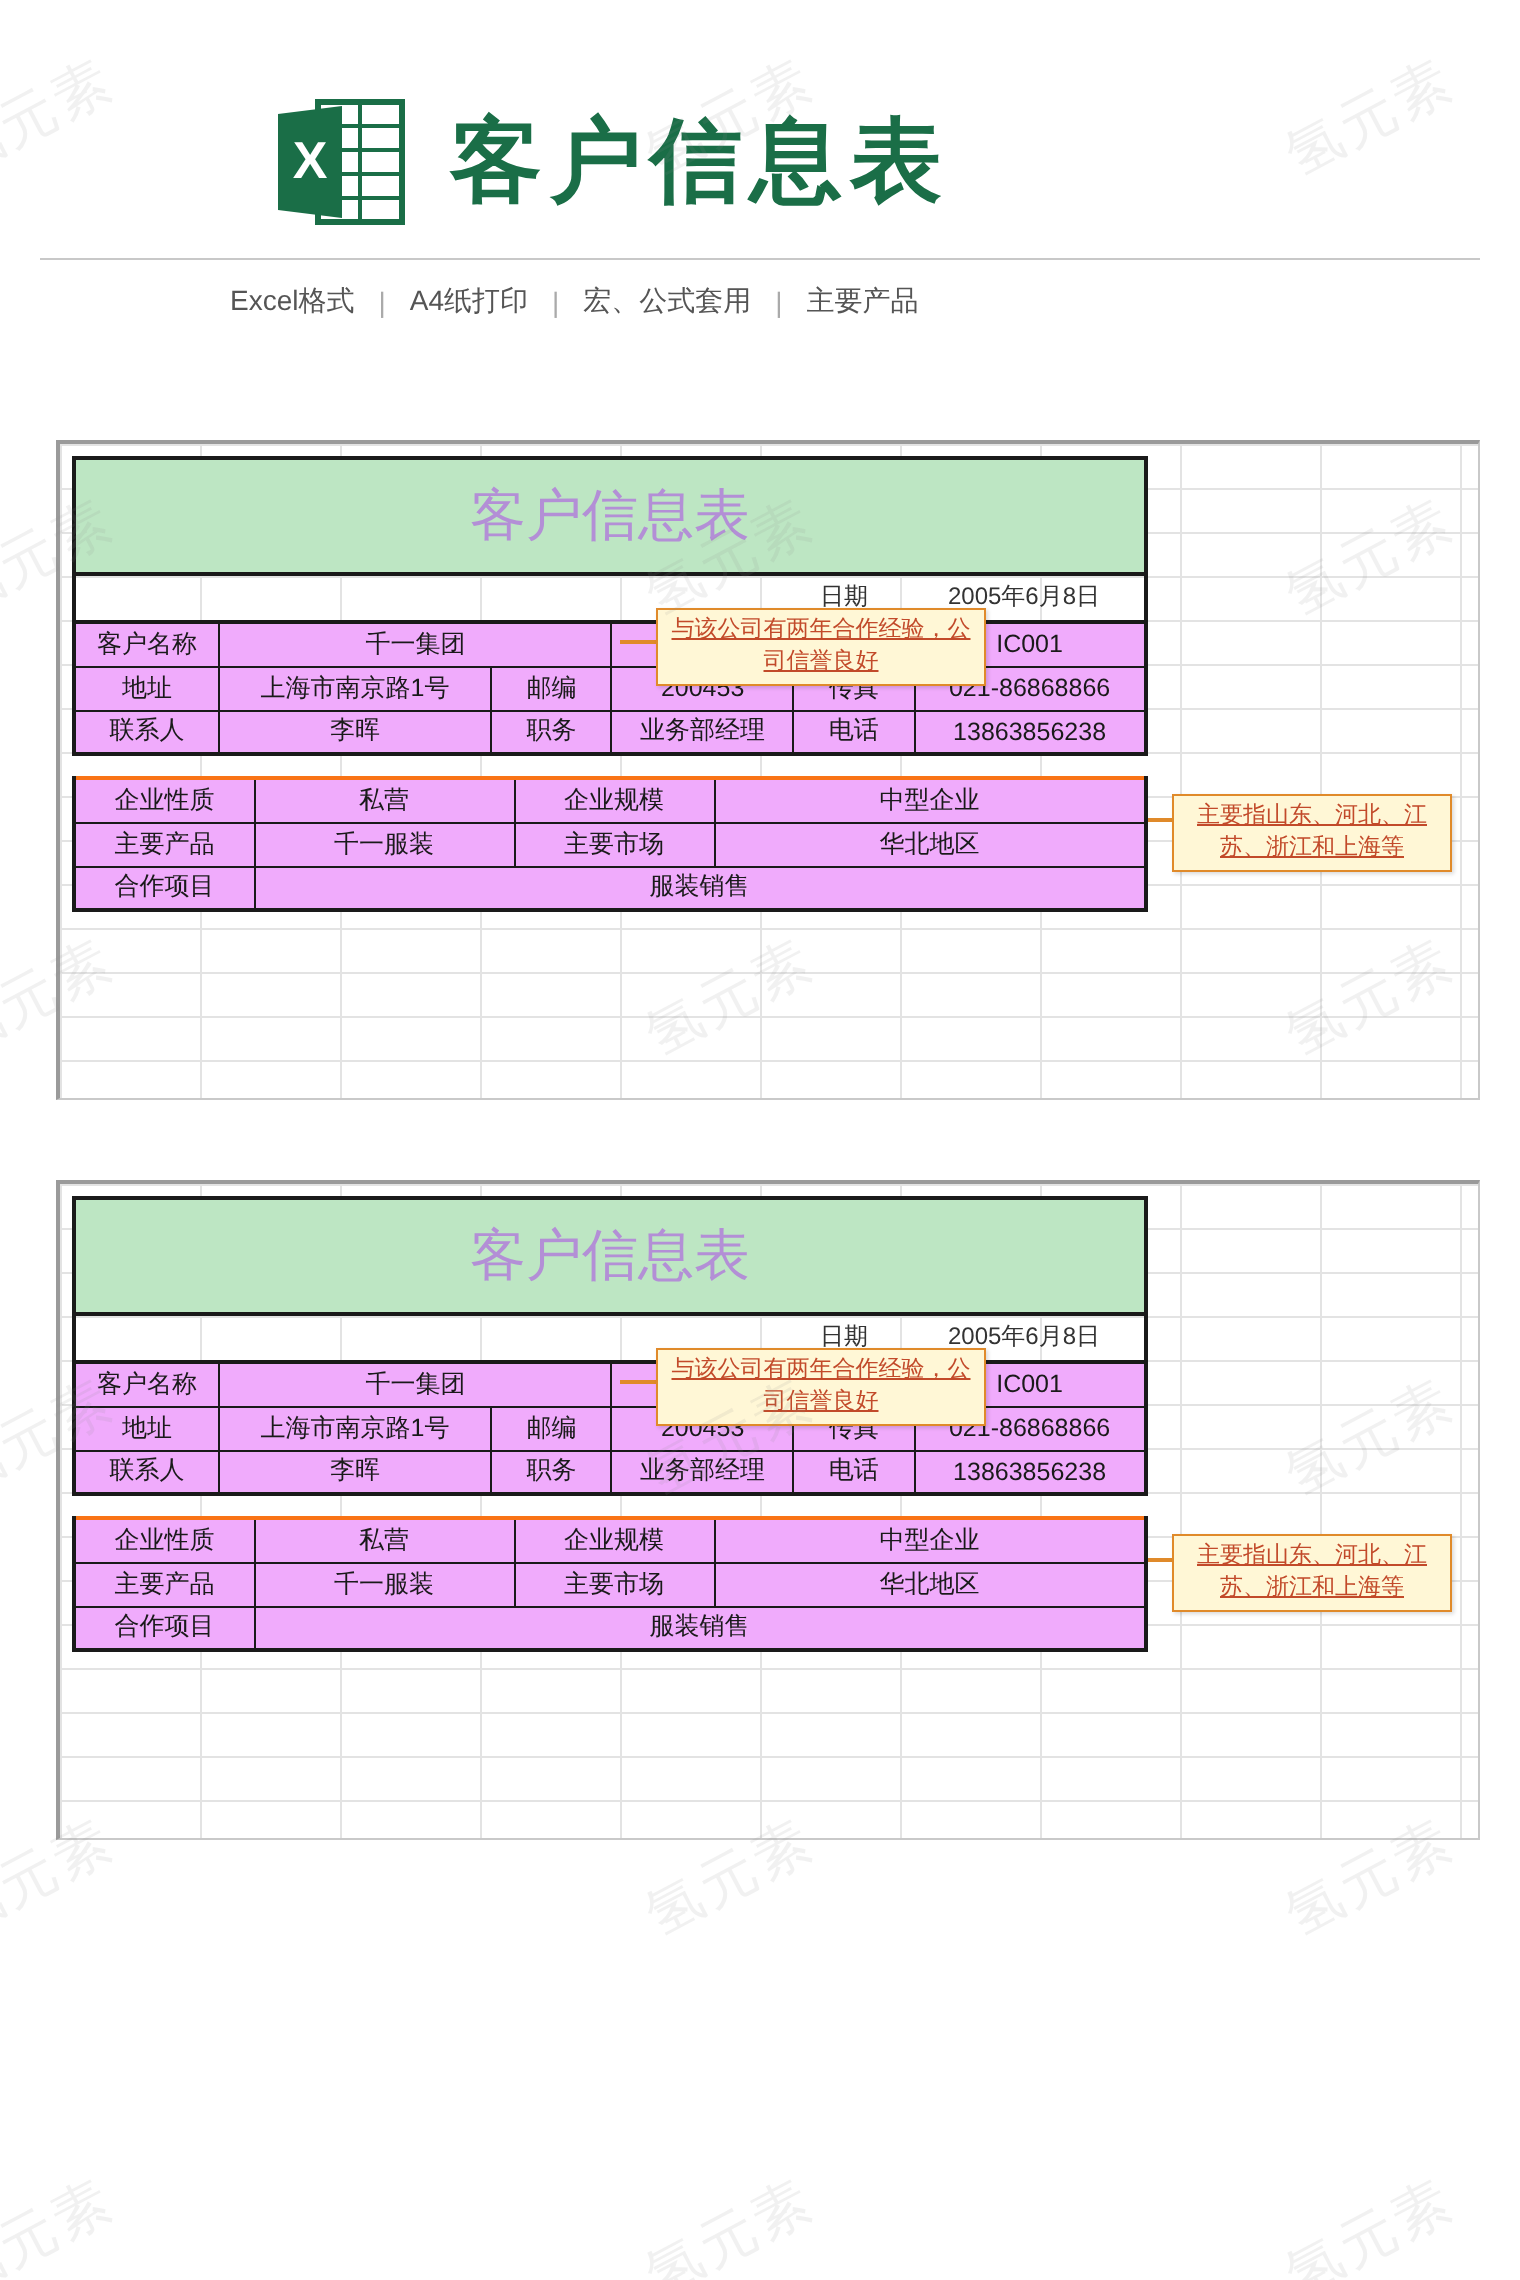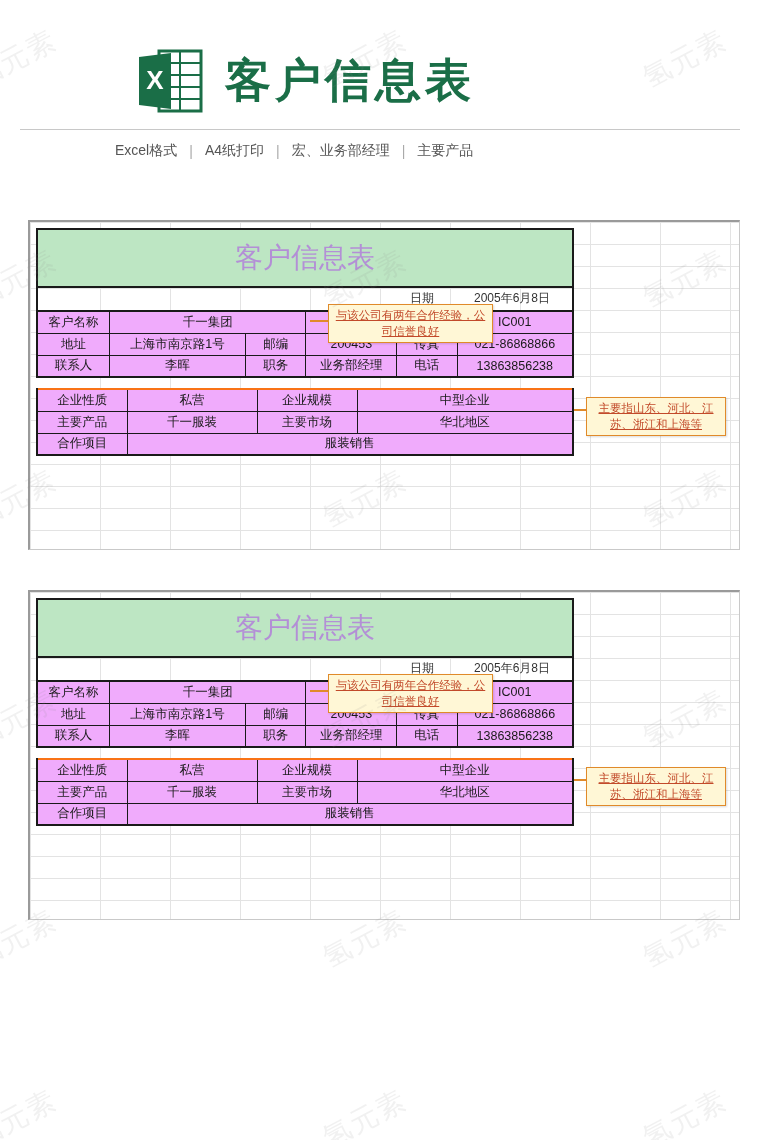--- a/index.html
+++ b/index.html
@@ -133,21 +133,21 @@
     </svg>
   </div>
   <div class="title-main">客户信息表</div>
 </div>
 
 <div class="sub-bar">
   <span>Excel格式</span>
     <span class="sep">|</span>
   <span>A4纸打印</span>
     <span class="sep">|</span>
-  <span>宏、业务部经理</span>
+  <span>宏、公式套用</span>
     <span class="sep">|</span>
   <span>主要产品</span>
 </div>
 
 <div class="preview-wrap">
   <div class="grid-bg"></div>
   <div class="sheet">
     <div class="sheet-title">
       <span>客户信息表</span>
     </div>

